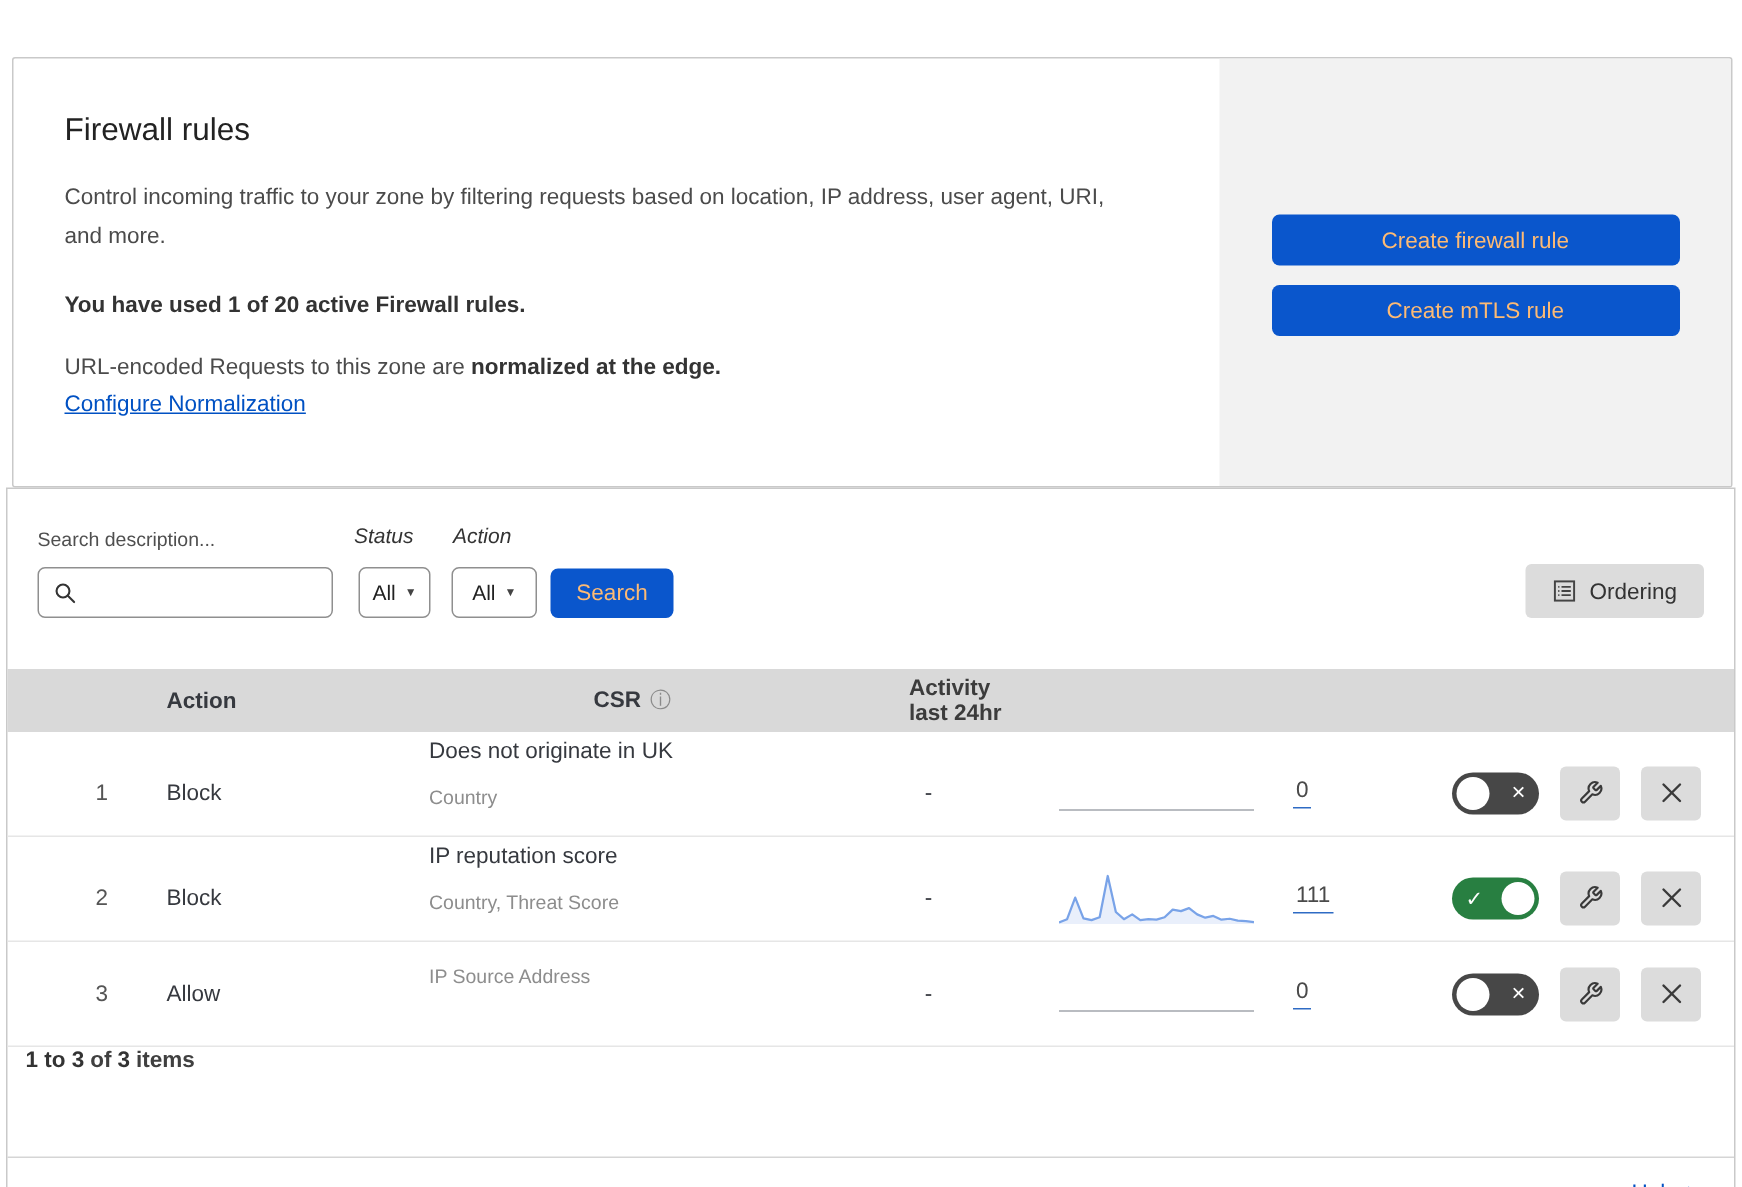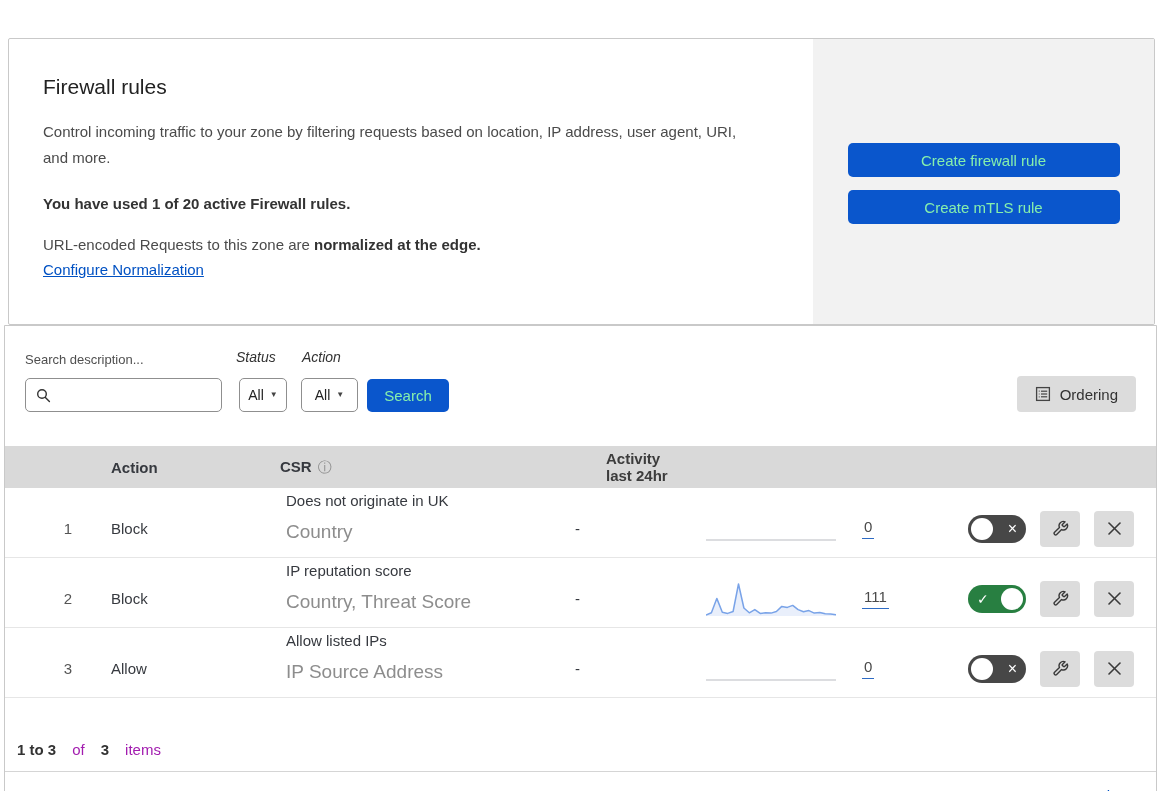--- a/index.html
+++ b/index.html
@@ -19,21 +19,21 @@
   .desc { font-size:15px; color:#4b4b4b; line-height:26px; margin:0 0 24px; max-width:720px; }
   .usage { font-size:15px; font-weight:700; color:#333; margin:0 0 24px; }
   .norm { font-size:15px; color:#4b4b4b; margin:0 0 8px; }
   .norm strong { color:#333; }
   .link { color:#0051c3; text-decoration:underline; font-size:15px; cursor:pointer; }
   .top-right {
     flex:1; background:#f2f2f2; padding-top:104px;
     display:flex; flex-direction:column; align-items:center; gap:13px;
   }
   .btn-primary {
-    background:#0a56cc; color:#86efac; border:none; border-radius:5px;
+    background:#0a56cc; color:#fdba74; border:none; border-radius:5px;
     font-size:15px; height:34px; cursor:pointer; font-family:inherit;
   }
   .top-right .btn-primary { width:272px; }
 
   
   .main-card {
     position:absolute; left:4px; top:293px; width:1153px; height:492px;
     border:1px solid #c9c9c9; border-radius:0 0 6px 6px; background:#fff;
   }
 
@@ -66,27 +66,27 @@
 
   
   .thead, .trow {
     display:grid; grid-template-columns:100px 175px 295px 100px 260px 1fr; align-items:center;
   }
   .thead { height:42px; background:#d9d9d9; font-weight:700; font-size:15px; color:#3c3c3c; }
   .trow { height:70px; border-bottom:1px solid #e6e6e6; }
   .col.num { text-align:right; padding-right:33px; font-size:15px; color:#555; }
   .col.action { padding-left:6px; font-size:15px; color:#36393f; }
   .col.desc { padding-left:6px; }
-  .col.csr { text-align:left; padding-right:12px; font-size:15px; color:#36393f; }
+  .col.csr { text-align:center; padding-right:12px; font-size:15px; color:#36393f; }
   .col.activity { padding-left:31px; display:flex; align-items:center; }
   .thead .col.activity { display:block; }
   .col.controls { display:flex; justify-content:flex-end; align-items:center; gap:14px; padding-right:22px; }
   .info { color:#8a8a8a; font-size:14px; font-weight:400; margin-left:6px; cursor:default; }
   .d-main { font-size:15px; color:#36393f; margin-bottom:5px; }
-  .d-sub { font-size:19px; color:#8d8d8d; }
+  .d-sub { font-size:13px; color:#8d8d8d; }
   .spark { display:block; }
   .count {
     margin-left:26px; font-size:15px; color:#4a4a4a; text-decoration:none;
     border-bottom:1px solid #2e6bc4; padding:0 2px 3px; min-width:12px; text-align:center; cursor:pointer;
   }
 
   
   .toggle { width:58px; height:28px; border-radius:14px; position:relative; cursor:pointer; flex:0 0 auto; }
   .toggle.off { background:#474747; }
   .toggle.on  { background:#287f41; }
@@ -96,23 +96,23 @@
   .mark { position:absolute; top:50%; transform:translateY(-50%); color:#fff; font-size:14px; line-height:1; }
   .mark.cross { right:9px; font-size:16px; }
   .mark.check { left:9px; }
 
   .icon-btn {
     width:40px; height:36px; background:#dcdcdc; border:none; border-radius:4px;
     display:flex; align-items:center; justify-content:center; cursor:pointer; padding:0;
   }
 
   
-  .items-row { height:73px; display:flex; align-items:flex-end; padding:0 0 13px 12px; font-size:15px; gap:16px; }
+  .items-row { height:73px; display:flex; align-items:flex-start; padding:0 0 13px 12px; font-size:15px; gap:4px;font-weight:bold; }
   .items-row strong { color:#333; }
-  .items-row span { color:#a21caf; }
+  .items-row span { color:#404040; }
   .help-row { height:47px; border-top:1px solid #d5d5d5; display:flex; align-items:center; justify-content:flex-end; padding-right:22px; }
   .help { color:#0051c3; font-size:15px; display:flex; align-items:center; gap:7px; cursor:pointer; text-decoration:none; }
   .h-arrow { font-size:11px; line-height:1; }
 </style>
 </head>
 <body>
 
 <div class="page">
 
   <section class="top-card">
@@ -243,21 +243,20 @@
             <line x1="13" y1="2" x2="2" y2="13" stroke="#3a3a3a" stroke-width="1.6" stroke-linecap="round"></line>
           </svg>
         </button>
       </div>
     </div>
 
     <div class="trow">
       <div class="col num">3</div>
       <div class="col action">Allow</div>
       <div class="col desc">
-        <div class="d-main">Allow listed IPs</div>
         <div class="d-sub">IP Source Address</div>
       </div>
       <div class="col csr">-</div>
       <div class="col activity">
         <svg class="spark" width="130" height="38">
             <line x1="0" y1="30" x2="130" y2="30" stroke="#b9bcc1" stroke-width="1.2"></line>
           </svg>
         <a class="count">0</a>
       </div>
       <div class="col controls">

